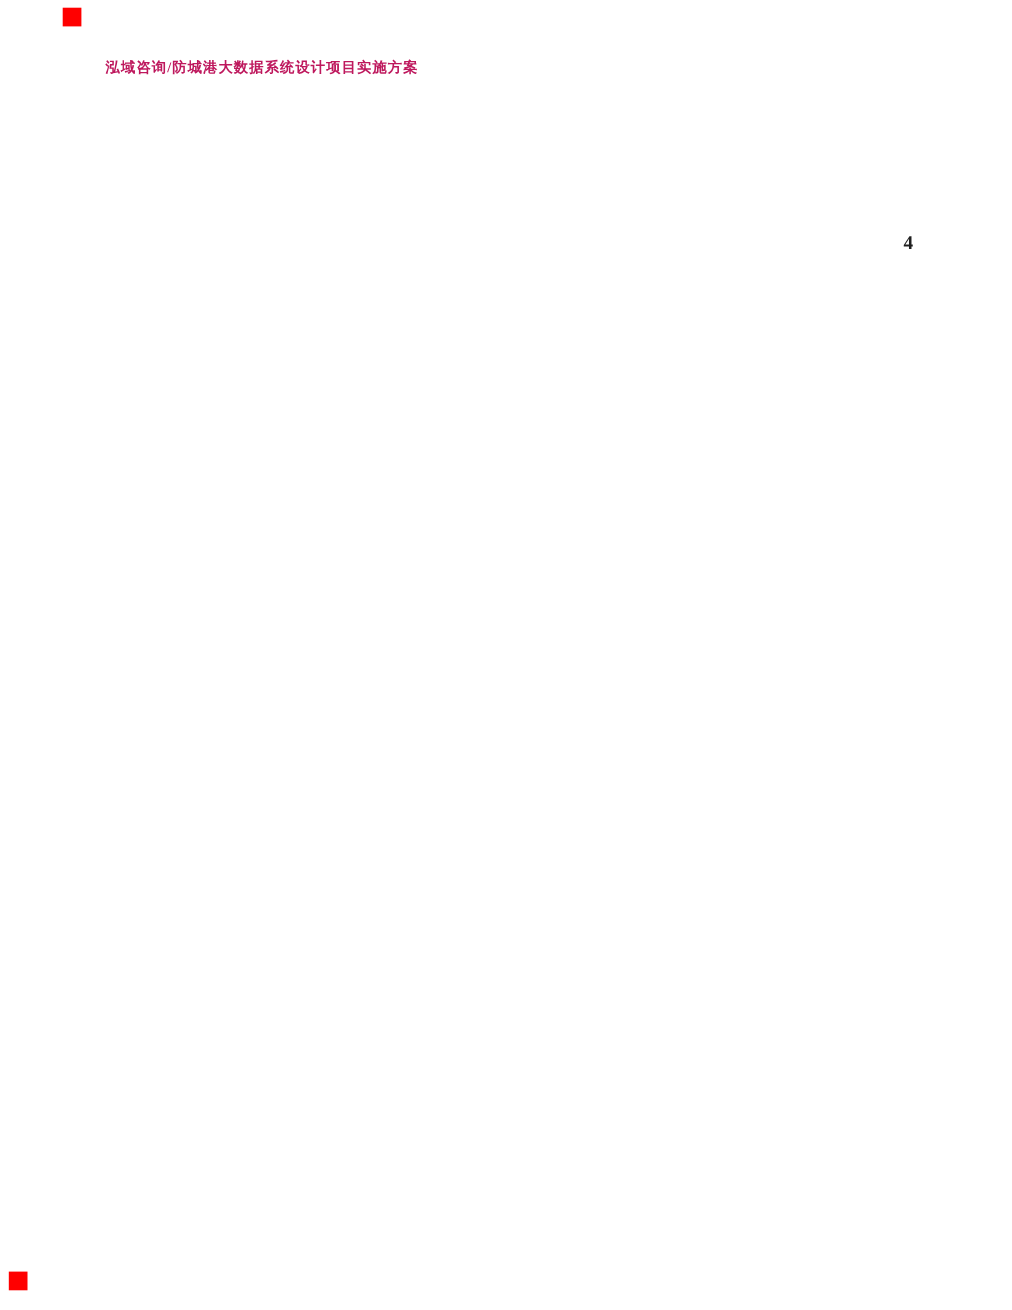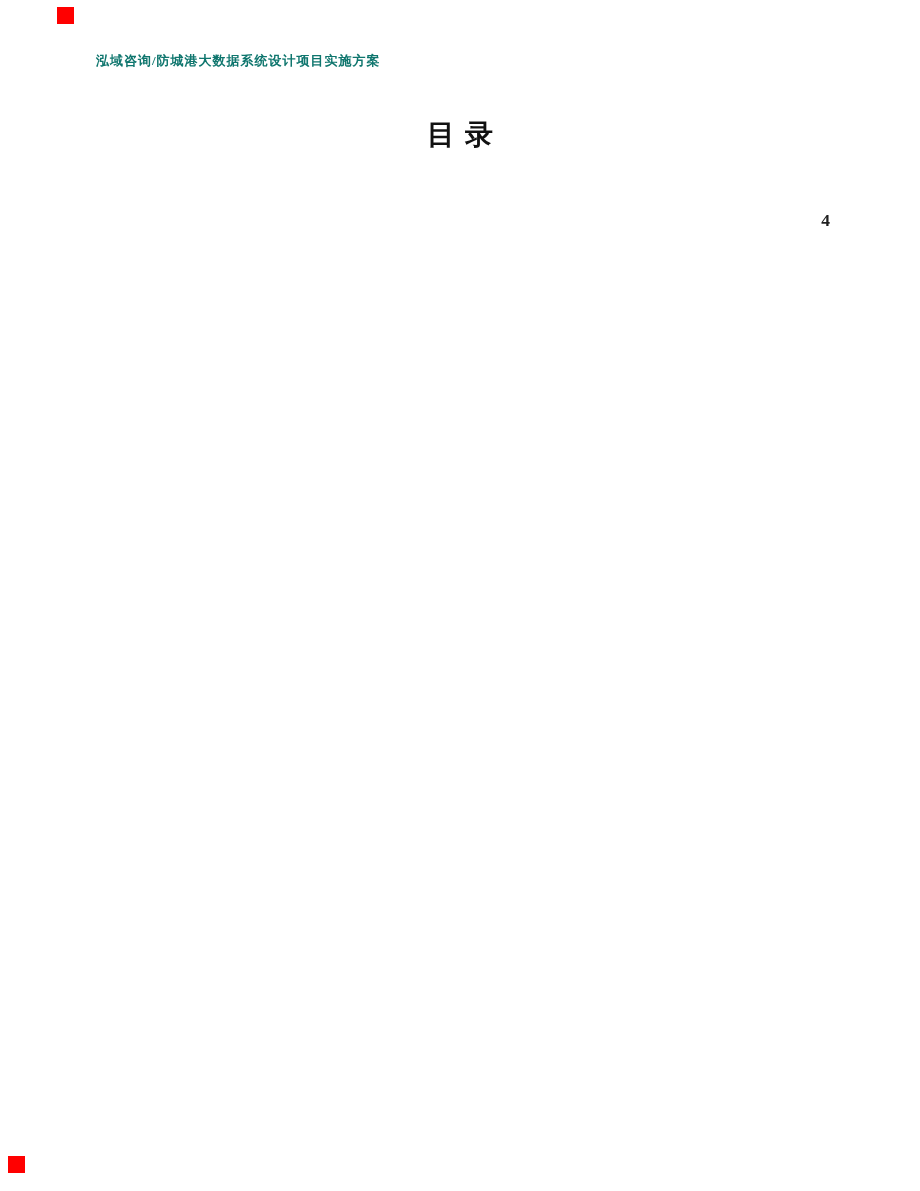--- a/index.html
+++ b/index.html
@@ -17,21 +17,21 @@
     background:#ff0000;
     width:17px;height:17px;
   }
   .red-marker.top{ top:7px; left:57px; }
   .red-marker.bottom{ left:8px; top:1156px; }
   .doc-header{
     position:absolute;
     top:52px; left:96px; right:90px;
     font-size:13px;
     letter-spacing:1px;
-    color:#0f766e;
+    color:#be185d;
     font-weight:bold;
   }
   .doc-title{
     position:absolute;
     top:116px; left:0; width:100%;
     text-align:center;
     font-size:28px;
     font-weight:bold;
     letter-spacing:10px;
     padding-left:10px;
@@ -61,20 +61,19 @@
 </style>
 </head>
 <body>
 
 <div class="page">
   <div class="red-marker top"></div>
   <div class="red-marker bottom"></div>
 
   <div class="doc-header">泓域咨询/防城港大数据系统设计项目实施方案</div>
 
-  <div class="doc-title">目录</div>
 
   <div class="toc">
       <div class="toc-row chapter">
         <span class="page">4</span>
       </div>
     </div>
 </div>
 
 </body></html>

